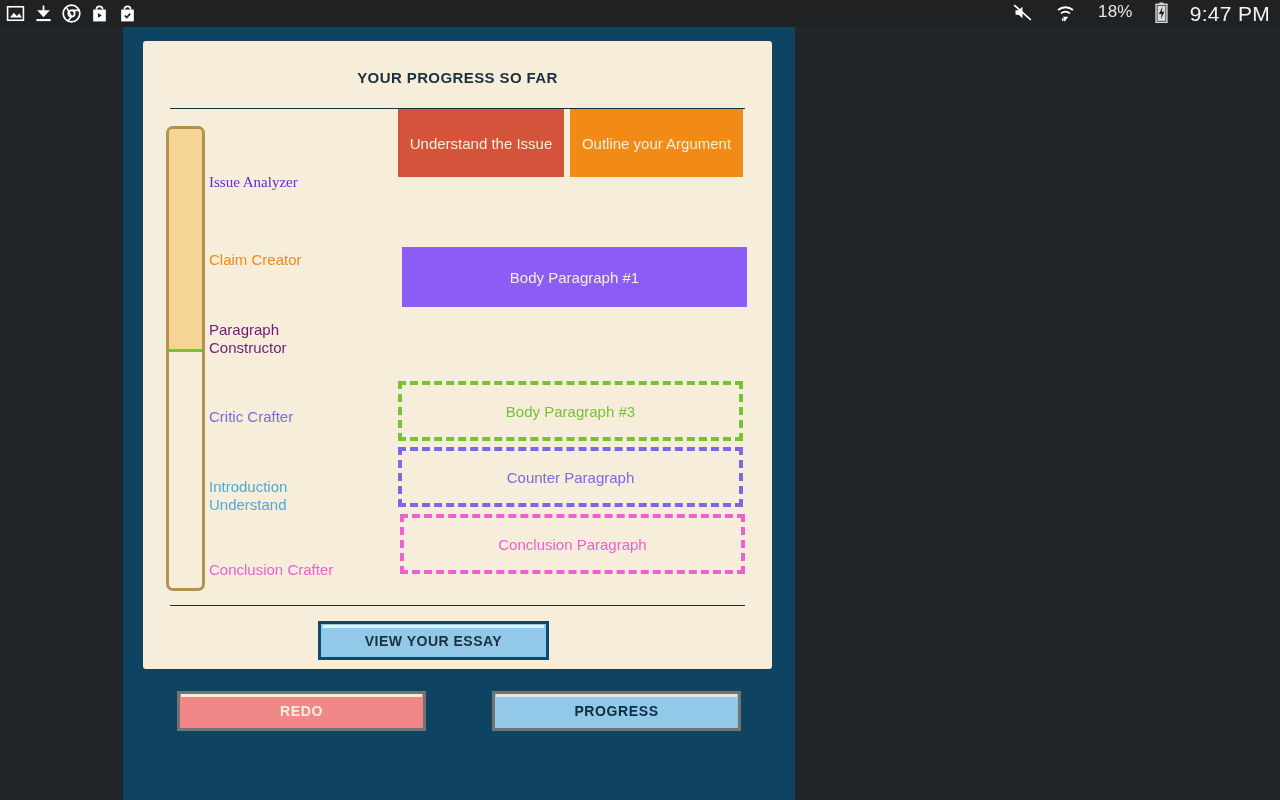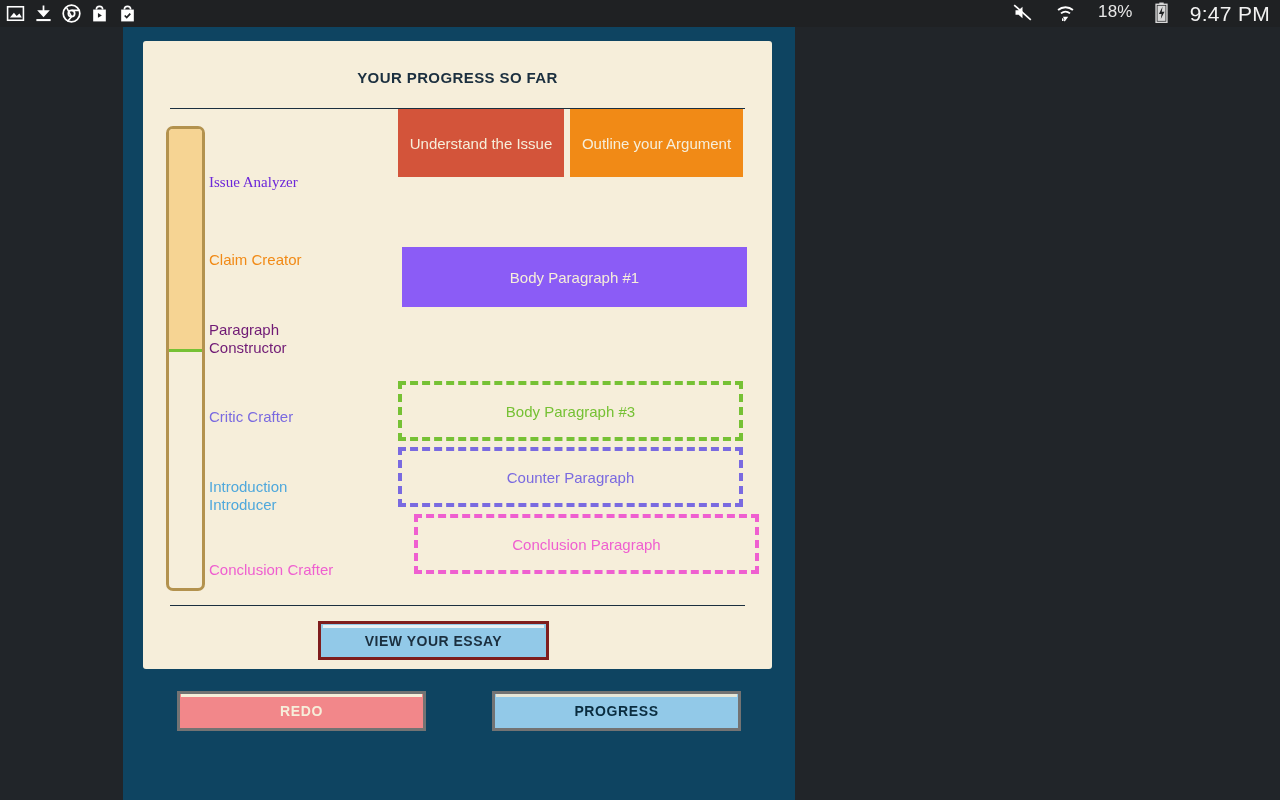--- a/index.html
+++ b/index.html
@@ -106,21 +106,21 @@
 
   
   #card-footer {
     position: relative;
     margin-top: 4px;
   }
   #view-essay-button {
     position: absolute; left: 175px; top: 16px;
     width: 231px; height: 39px;
     background: #92c9e8;
-    border: 3px solid #7f1d1d;
+    border: 3px solid #0c4a6e;
     color: #1b2f3f;
     font-size: 14px; font-weight: bold; letter-spacing: .5px;
     display: flex; align-items: center; justify-content: center;
     cursor: pointer;
   }
   #view-essay-button::before {
     content: ""; position: absolute; left: 2px; right: 2px; top: 1px;
     height: 3px; background: #e9eff2;
   }
 
@@ -220,31 +220,31 @@
         <div id="progress-fill" style="height: 48.5%; background: rgb(246, 212, 147); border-bottom-color: rgb(118, 193, 52);"></div>
       </div>
 
       <div id="stage-labels">
           <div class="stage-label" style="top: 64px; color: #6d28d9; font-family: Liberation Serif, serif;">Issue Analyzer</div>
           <div class="stage-label" style="top: 142px; color: rgb(241, 138, 22);">Claim Creator</div>
           <div class="stage-label" style="top: 212px; color: #701a75;">Paragraph
 Constructor</div>
           <div class="stage-label" style="top: 299px; color: rgb(122, 106, 224);">Critic Crafter</div>
           <div class="stage-label" style="top: 369px; color: rgb(79, 168, 220);">Introduction
-Introducer</div>
+Understand</div>
           <div class="stage-label" style="top: 452px; color: rgb(239, 95, 208);">Conclusion Crafter</div>
         </div>
 
       <div id="blocks">
           <div class="blk filled" style="left: 0px; top: 0px; width: 166px; height: 68px; background: rgb(211, 84, 58);">Understand the Issue</div>
           <div class="blk filled" style="left: 172px; top: 0px; width: 173px; height: 68px; background: rgb(241, 138, 22);">Outline your Argument</div>
           <div class="blk filled" style="left: 4px; top: 138px; width: 345px; height: 60px; background: #8b5cf6;">Body Paragraph #1</div>
           <div class="blk outline" style="left: 0px; top: 272px; width: 345px; height: 60px; border-color: rgb(118, 193, 52); color: rgb(118, 193, 52);">Body Paragraph #3</div>
           <div class="blk outline" style="left: 0px; top: 338px; width: 345px; height: 60px; border-color: rgb(122, 106, 224); color: rgb(122, 106, 224);">Counter Paragraph</div>
-          <div class="blk outline" style="left: 16px; top: 405px; width: 345px; height: 60px; border-color: rgb(239, 95, 208); color: rgb(239, 95, 208);">Conclusion Paragraph</div>
+          <div class="blk outline" style="left: 2px; top: 405px; width: 345px; height: 60px; border-color: rgb(239, 95, 208); color: rgb(239, 95, 208);">Conclusion Paragraph</div>
         </div>
 
     </div>
 
     <div id="card-footer">
       <div class="divider"></div>
       <div id="view-essay-button">VIEW YOUR ESSAY</div>
     </div>
 
   </div>

